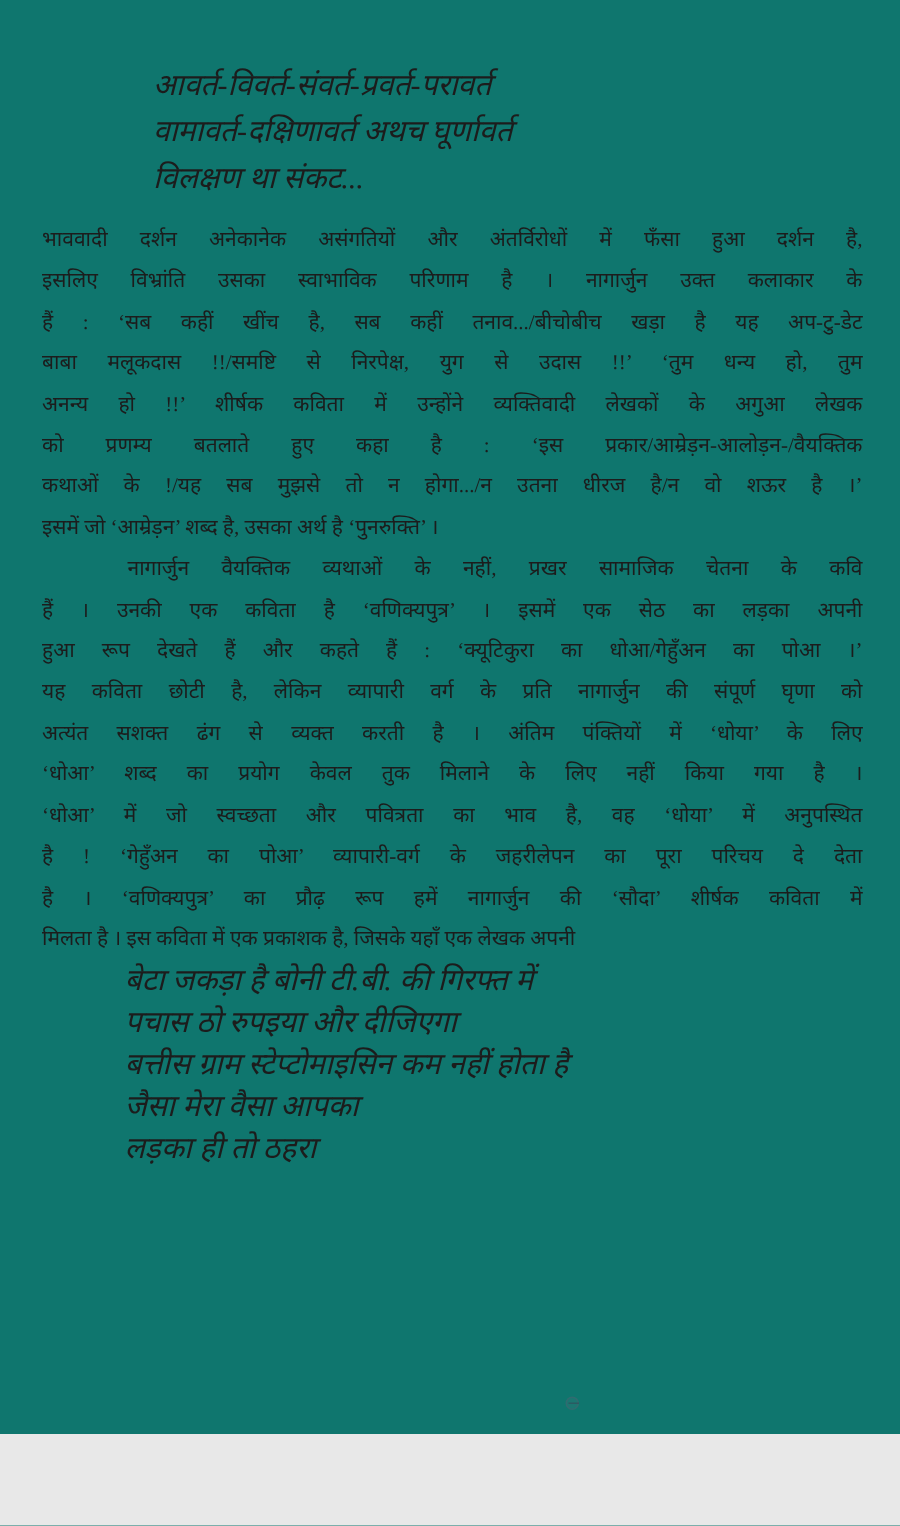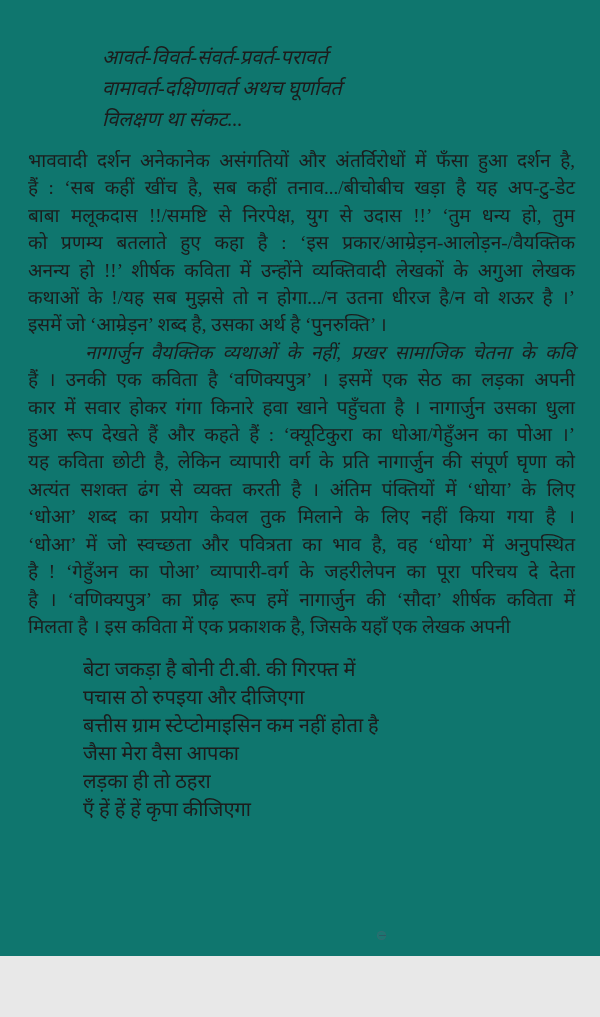--- a/index.html
+++ b/index.html
@@ -18,41 +18,40 @@
   
   .poem-top {
     margin-left: 74px;
     font-style: italic;
     font-size: 20px;
     line-height: 31px;
   }
   
   .poem-bottom {
     margin-left: 55px;
-    margin-top: 15px;
+    font-style: italic;
     font-size: 20px;
     line-height: 28px;
   }
   .verse-line { white-space: nowrap; }
   
   .prose {
     margin-top: 12px;
-    font-size: 19px;
+    font-size: 14px;
     line-height: 27.4px;
   }
   .para .body-line {
     text-align: justify;
     text-align-last: justify;
   }
   .para .body-line:last-child {
     text-align-last: left;
   }
   .para-indent .body-line:first-child {
     text-indent: 57px;
-    font-style: italic;
   }
   
   .footer {
     position: absolute;
     left: 15px;
     top: 961px;
     font-size: 19px;
     line-height: 26px;
     white-space: nowrap;
   }
@@ -83,49 +82,48 @@
 
   <div class="poem-top">
       <div class="verse-line">आवर्त-विवर्त-संवर्त-प्रवर्त-परावर्त</div>
       <div class="verse-line">वामावर्त-दक्षिणावर्त अथच घूर्णावर्त</div>
       <div class="verse-line">विलक्षण था संकट...</div>
     </div>
 
   <div class="prose">
     <div class="para">
         <div class="body-line">भाववादी दर्शन अनेकानेक असंगतियों और अंतर्विरोधों में फँसा हुआ दर्शन है,</div>
+        <div class="body-line">इसलिए विभ्रांति उसका स्वाभाविक परिणाम है । नागार्जुन उक्त कलाकार के</div>
         <div class="body-line">हैं : ‘सब कहीं खींच है, सब कहीं तनाव.../बीचोबीच खड़ा है यह अप-टु-डेट</div>
         <div class="body-line">बाबा मलूकदास !!/समष्टि से निरपेक्ष, युग से उदास !!’ ‘तुम धन्य हो, तुम</div>
+        <div class="body-line">अनन्य हो !!’ शीर्षक कविता में उन्होंने व्यक्तिवादी लेखकों के अगुआ लेखक</div>
         <div class="body-line">को प्रणम्य बतलाते हुए कहा है : ‘इस प्रकार/आम्रेड़न-आलोड़न-/वैयक्तिक</div>
-        <div class="body-line">अनन्य हो !!’ शीर्षक कविता में उन्होंने व्यक्तिवादी लेखकों के अगुआ लेखक</div>
         <div class="body-line">कथाओं के !/यह सब मुझसे तो न होगा.../न उतना धीरज है/न वो शऊर है ।’</div>
         <div class="body-line">इसमें जो ‘आम्रेड़न’ शब्द है, उसका अर्थ है ‘पुनरुक्ति’ ।</div>
       </div>
     <div class="para para-indent">
         <div class="body-line">नागार्जुन वैयक्तिक व्यथाओं के नहीं, प्रखर सामाजिक चेतना के कवि</div>
         <div class="body-line">हैं । उनकी एक कविता है ‘वणिक्यपुत्र’ । इसमें एक सेठ का लड़का अपनी</div>
-        <div class="body-line">कार में सवार होकर गंगा किनारे हवा खाने पहुँचता है । नागार्जुन उसका धुला</div>
         <div class="body-line">हुआ रूप देखते हैं और कहते हैं : ‘क्यूटिकुरा का धोआ/गेहुँअन का पोआ ।’</div>
         <div class="body-line">यह कविता छोटी है, लेकिन व्यापारी वर्ग के प्रति नागार्जुन की संपूर्ण घृणा को</div>
         <div class="body-line">अत्यंत सशक्त ढंग से व्यक्त करती है । अंतिम पंक्तियों में ‘धोया’ के लिए</div>
         <div class="body-line">‘धोआ’ शब्द का प्रयोग केवल तुक मिलाने के लिए नहीं किया गया है ।</div>
         <div class="body-line">‘धोआ’ में जो स्वच्छता और पवित्रता का भाव है, वह ‘धोया’ में अनुपस्थित</div>
         <div class="body-line">है ! ‘गेहुँअन का पोआ’ व्यापारी-वर्ग के जहरीलेपन का पूरा परिचय दे देता</div>
         <div class="body-line">है । ‘वणिक्यपुत्र’ का प्रौढ़ रूप हमें नागार्जुन की ‘सौदा’ शीर्षक कविता में</div>
         <div class="body-line">मिलता है । इस कविता में एक प्रकाशक है, जिसके यहाँ एक लेखक अपनी</div>
       </div>
   </div>
 
   <div class="poem-bottom">
       <div class="verse-line">बेटा जकड़ा है बोनी टी.बी. की गिरफ्त में</div>
       <div class="verse-line">पचास ठो रुपइया और दीजिएगा</div>
       <div class="verse-line">बत्तीस ग्राम स्टेप्टोमाइसिन कम नहीं होता है</div>
       <div class="verse-line">जैसा मेरा वैसा आपका</div>
       <div class="verse-line">लड़का ही तो ठहरा</div>
-      <div class="verse-line">एँ हें हें हें कृपा कीजिएगा</div>
     </div>
 
   <div class="artifact"></div>
 
   <div class="footer">
     <span>368</span><span class="sep">::</span><span>आधुनिक हिंदी कविता का इतिहास</span>
   </div>
 
 </div>
 

